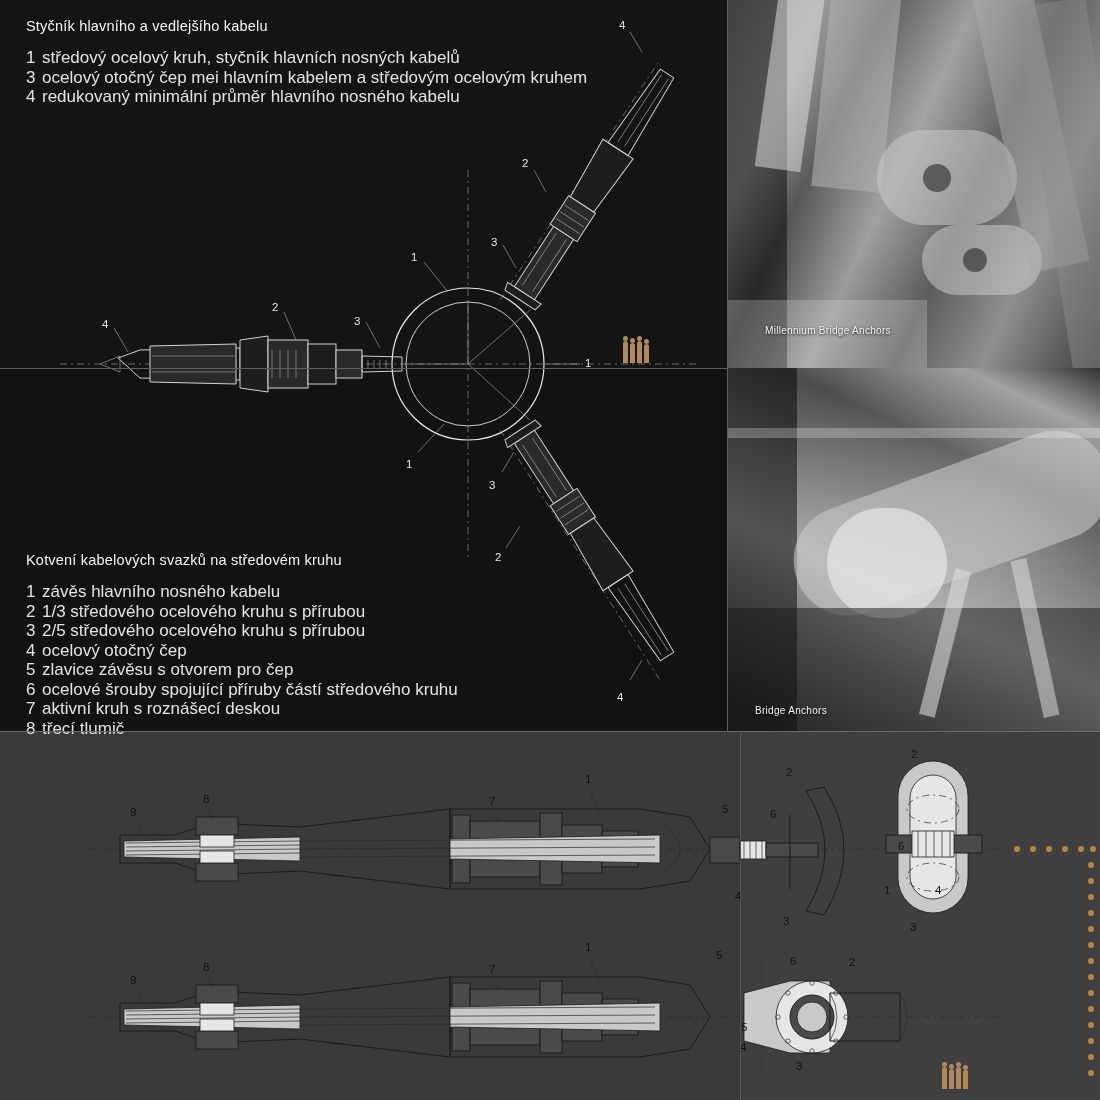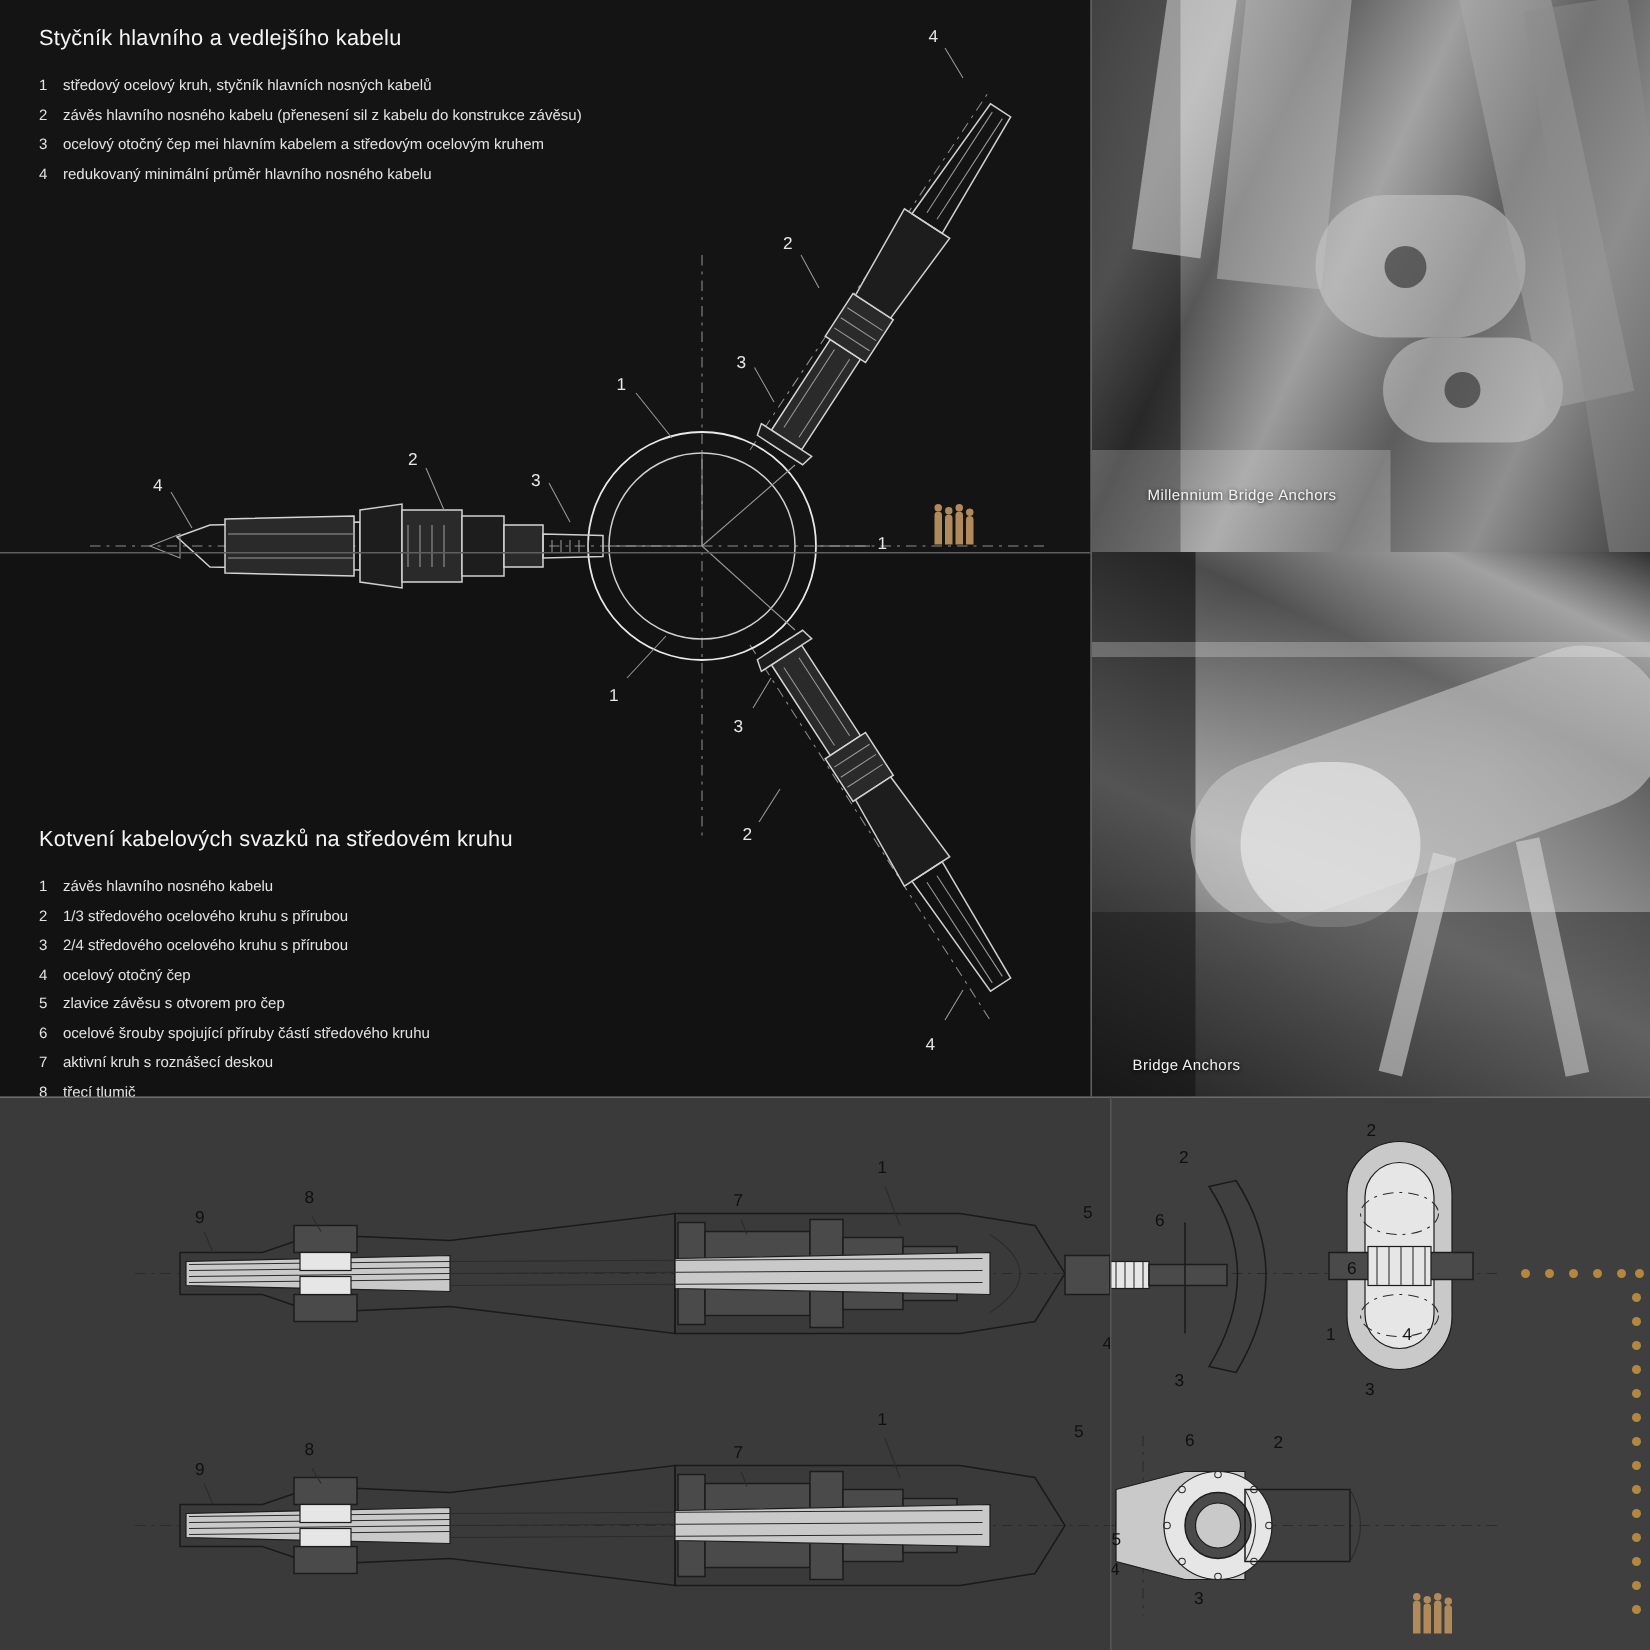--- a/index.html
+++ b/index.html
@@ -27,21 +27,21 @@
   }
   .ph-shape{position:absolute;background:rgba(255,255,255,.14);}
   .ph-dark{position:absolute;background:rgba(0,0,0,.35);}
   .photo-caption{position:absolute;font-size:10px;color:#f2f2f2;letter-spacing:.3px;
     text-shadow:0 1px 3px rgba(0,0,0,.9);}
 
   
   .block{position:absolute;}
   .block h2{margin:0 0 14px 0;font-size:14.5px;font-weight:400;color:#f4f4f4;letter-spacing:.2px;}
   .block ol{margin:0;padding:0;list-style:none;}
-  .block li{font-size:10px;line-height:19.5px;color:#e3e3e3;white-space:nowrap;}
+  .block li{font-size:17px;line-height:19.5px;color:#e3e3e3;white-space:nowrap;}
   .block li .num{display:inline-block;width:16px;color:#e3e3e3;}
 
   .blk-1{left:26px;top:18px;}
   .blk-2{left:26px;top:532px;margin-top:20px;}
 
   
   .hair{position:absolute;background:#5f5f5f;}
   .hair-h{height:1px;}
   .hair-v{width:1px;}
 
@@ -102,32 +102,31 @@
     <div class="ph-shape" style="left:210px;top:200px;width:16px;height:150px;transform:rotate(14deg);background:rgba(225,225,225,.55);"></div>
     <div class="ph-shape" style="left:300px;top:190px;width:16px;height:160px;transform:rotate(-12deg);background:rgba(225,225,225,.5);"></div>
     <div class="ph-dark" style="left:0;top:60px;width:373px;height:10px;background:rgba(255,255,255,.25);"></div>
     <div class="photo-caption" style="left:28px;top:337px;">Bridge Anchors</div>
   </div>
 
   <div class="block blk-1">
     <h2>Styčník hlavního a vedlejšího kabelu</h2>
     <ol>
       <li><span class="num">1</span><span>středový ocelový kruh, styčník hlavních nosných kabelů</span></li>
-      <li><span class="num">2</span><span>závěs hlavního nosného kabelu (přenesení sil z kabelu do konstrukce závěsu)</span></li>
       <li><span class="num">3</span><span>ocelový otočný čep mei hlavním kabelem a středovým ocelovým kruhem</span></li>
       <li><span class="num">4</span><span>redukovaný minimální průměr hlavního nosného kabelu</span></li>
     </ol>
   </div>
 
   <div class="block blk-2">
     <h2>Kotvení kabelových svazků na středovém kruhu</h2>
     <ol>
       <li><span class="num">1</span><span>závěs hlavního nosného kabelu</span></li>
       <li><span class="num">2</span><span>1/3 středového ocelového kruhu s přírubou</span></li>
-      <li><span class="num">3</span><span>2/4 středového ocelového kruhu s přírubou</span></li>
+      <li><span class="num">3</span><span>2/5 středového ocelového kruhu s přírubou</span></li>
       <li><span class="num">4</span><span>ocelový otočný čep</span></li>
       <li><span class="num">5</span><span>zlavice závěsu s otvorem pro čep</span></li>
       <li><span class="num">6</span><span>ocelové šrouby spojující příruby částí středového kruhu</span></li>
       <li><span class="num">7</span><span>aktivní kruh s roznášecí deskou</span></li>
       <li><span class="num">8</span><span>třecí tlumič</span></li>
     </ol>
   </div>
 
   <svg width="1100" height="731">
 

